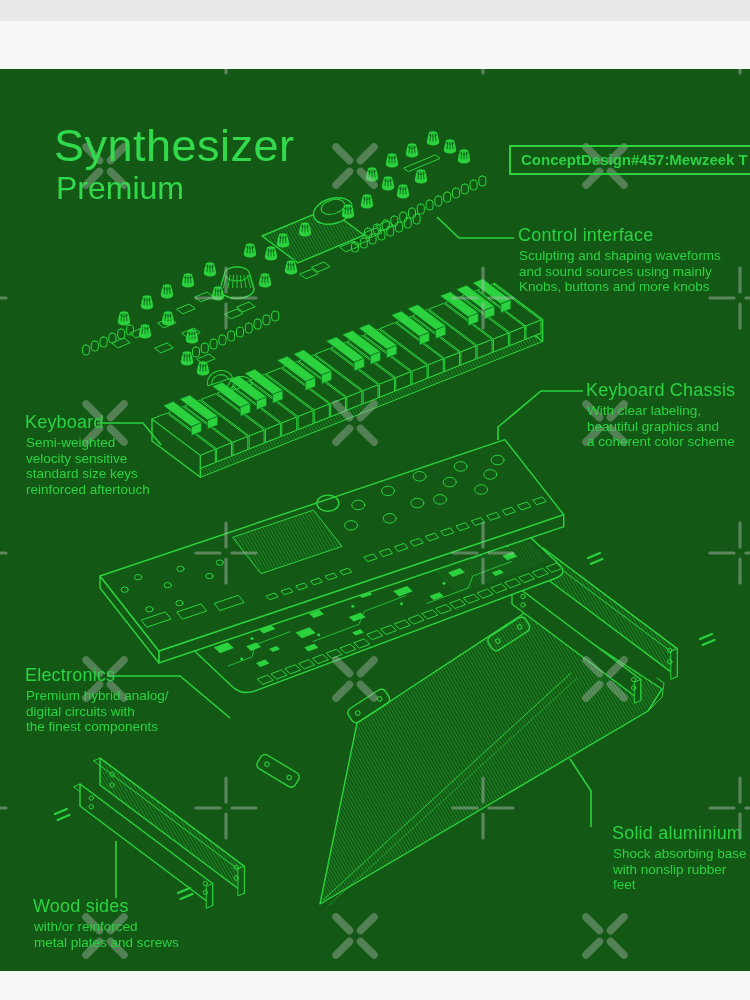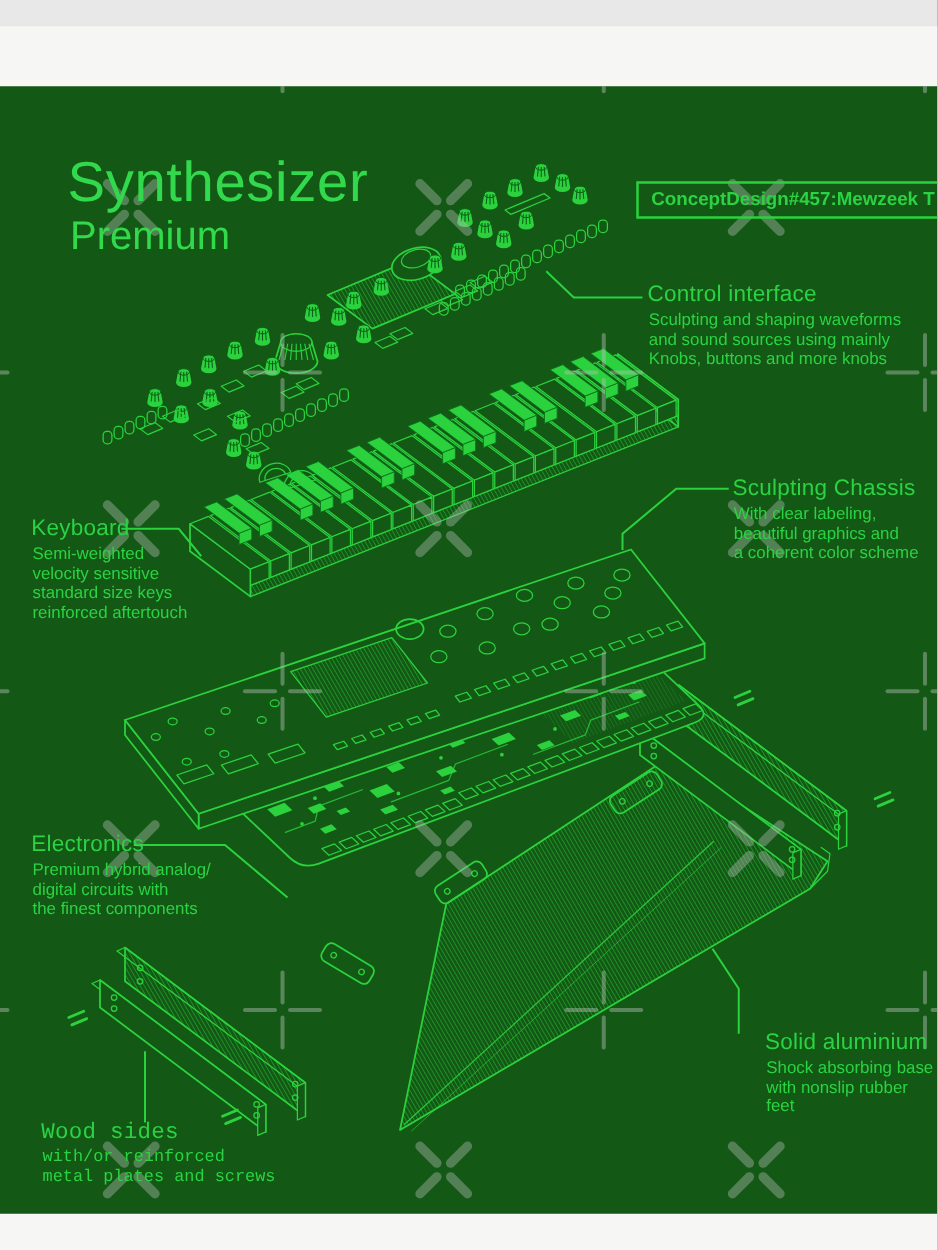--- a/index.html
+++ b/index.html
@@ -657,21 +657,21 @@
 
   <div class="badge">ConceptDesign#457:Mewzeek T</div>
 
   <div class="label" style="left:518px;top:204px;">
     <h3>Control interface</h3>
     <p>Sculpting and shaping waveforms
 and sound sources using mainly
 Knobs, buttons and more knobs</p>
   </div>
   <div class="label" style="left:586px;top:359px;">
-    <h3>Sculpting Chassis</h3>
+    <h3>Keyboard Chassis</h3>
     <p>With clear labeling,
 beautiful graphics and
 a coherent color scheme</p>
   </div>
   <div class="label" style="left:25px;top:391px;">
     <h3>Keyboard</h3>
     <p>Semi-weighted
 velocity sensitive
 standard size keys
 reinforced aftertouch</p>
@@ -680,18 +680,18 @@
     <h3>Electronics</h3>
     <p>Premium hybrid analog/
 digital circuits with
 the finest components</p>
   </div>
   <div class="label" style="left:612px;top:802px;">
     <h3>Solid aluminium</h3>
     <p>Shock absorbing base
 with nonslip rubber feet</p>
   </div>
-  <div class="label" style="left:33px;top:875px;font-family:Liberation Mono, monospace;">
+  <div class="label" style="left:33px;top:875px;">
     <h3>Wood sides</h3>
     <p>with/or reinforced
 metal plates and screws</p>
   </div>
 </div>
 
 </body></html>

